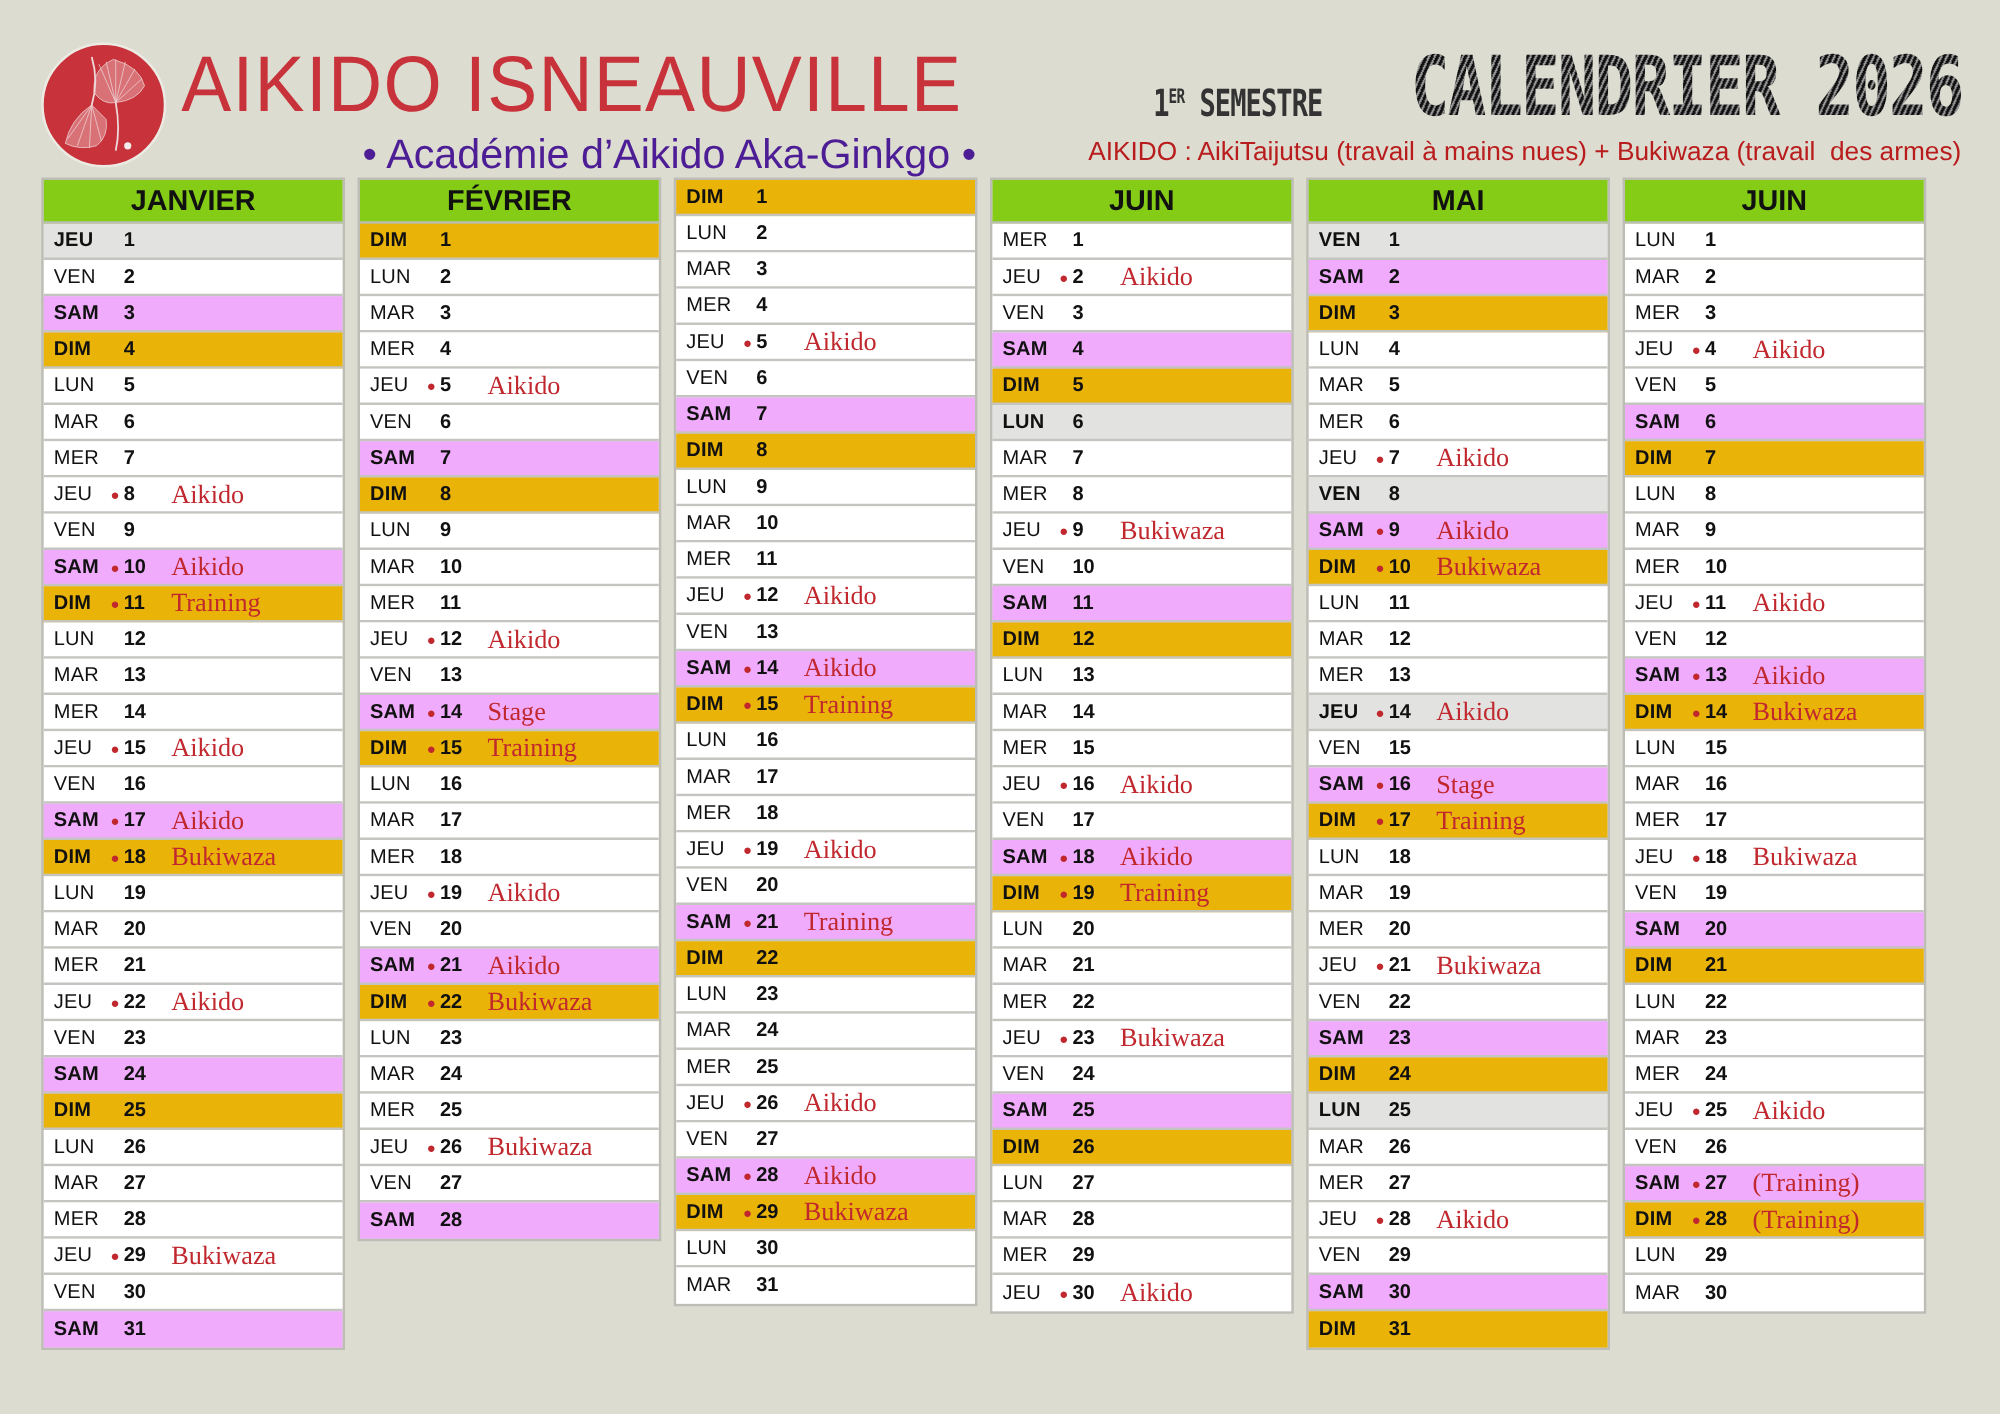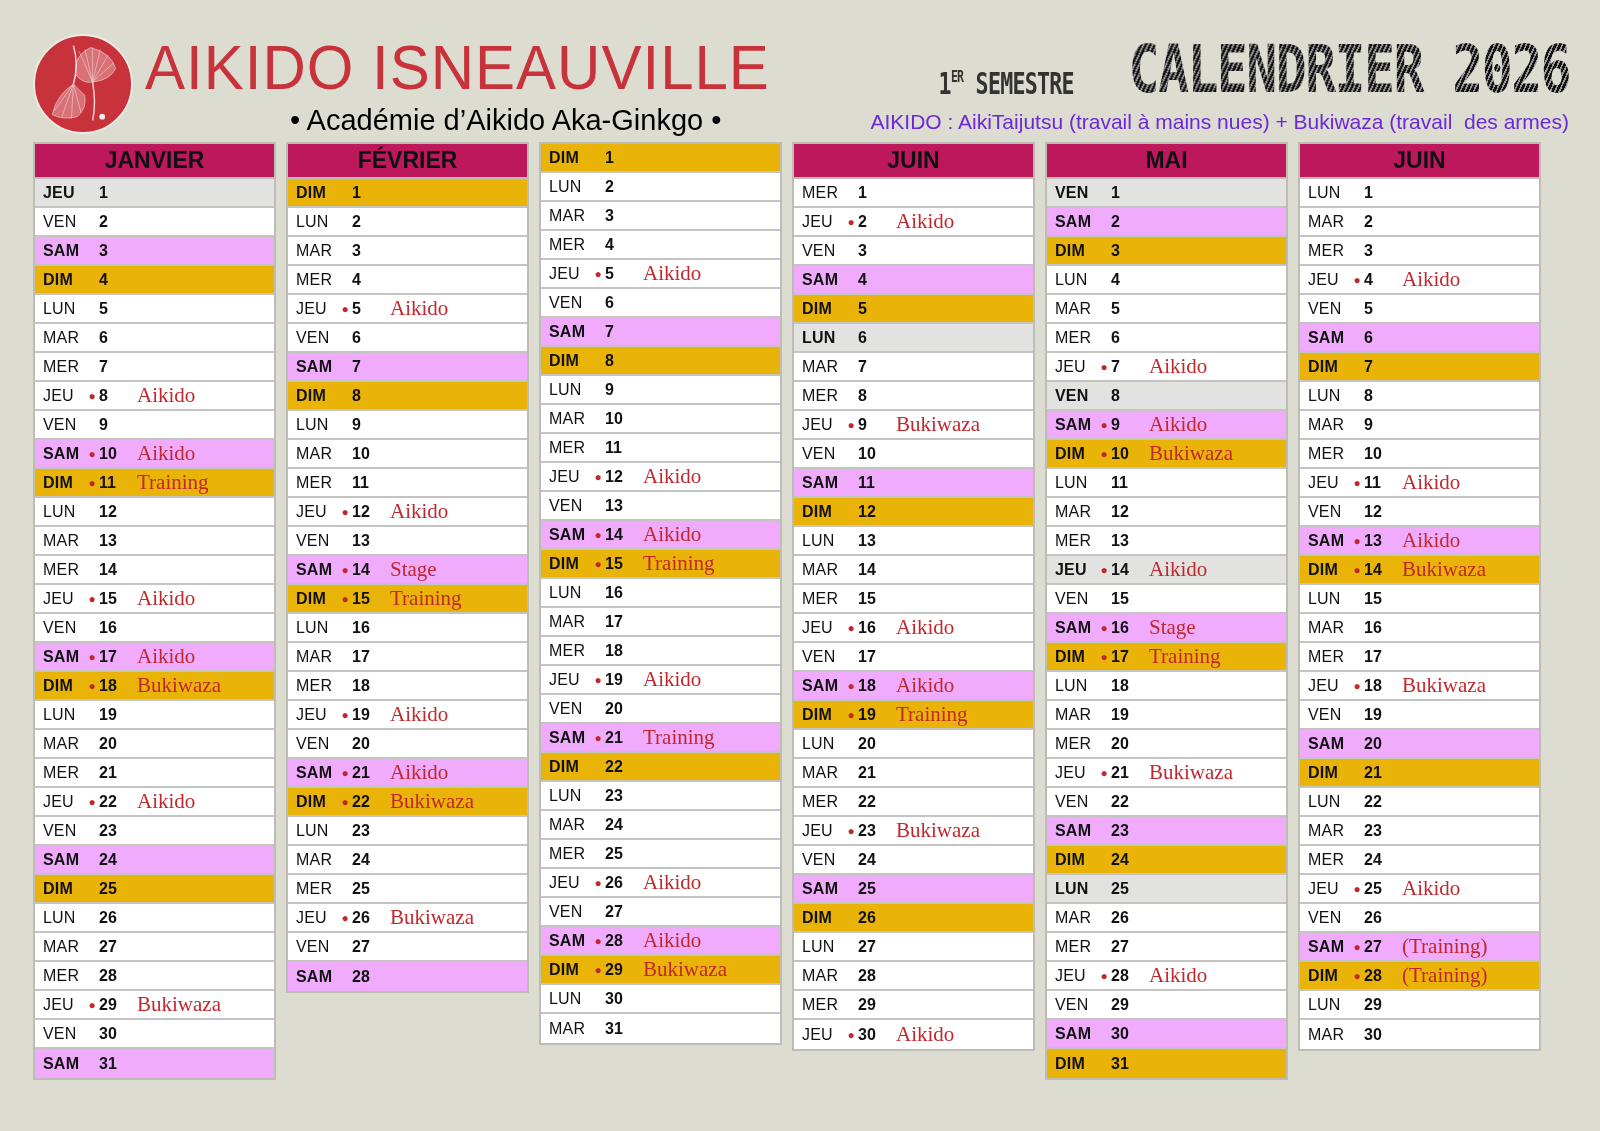--- a/index.html
+++ b/index.html
@@ -18,54 +18,54 @@
   .logo-circle svg { width: 100%; height: 100%; }
   .brand-title {
     position: absolute; left: 145px; top: 38px;
     font-family: "Liberation Sans", sans-serif;
     font-size: 60px; letter-spacing: 1px; color: #c8323a;
     font-weight: normal; line-height: 1; transform: scaleY(1.05);
   }
   .brand-sub {
     position: absolute; left: 290px; top: 106px;
     font-family: "Liberation Sans", sans-serif;
-    font-size: 29px; color: #000000; line-height: 1;
+    font-size: 33px; color: #4c1d95; line-height: 1;
   }
   .cal-title {
     position: absolute; right: 30px; top: 40px;
-    display: flex; align-items: flex-end; 
+    display: flex; align-items: flex-end; gap: 16px;
   }
   .semestre {
     font-family: "DejaVu Sans Mono", monospace;
     font-size: 30px; font-weight: bold; color: #333;
     transform: scaleX(0.72); transform-origin: right bottom;
     margin-right: -70px; letter-spacing: -1px; line-height: 1;
   }
   .semestre sup { font-size: 16px; vertical-align: top; }
   .cal-big {
     font-family: "DejaVu Sans Mono", monospace;
     font-size: 66px; font-weight: bold; line-height: 0.9;
     color: #222; letter-spacing: -2px;
     transform: scaleX(0.78); transform-origin: right bottom;
     background: repeating-linear-gradient(120deg, #111 0 3px, #999 3px 5px);
     -webkit-background-clip: text; background-clip: text;
     -webkit-text-fill-color: transparent;
   }
   .subtitle {
     position: absolute; right: 31px; top: 110px;
     font-family: "Liberation Sans", sans-serif;
-    font-size: 21px; color: #6d28d9; white-space: pre;
+    font-size: 21px; color: #b91c1c; white-space: pre;
   }
   .months { position: absolute; left: 33px; top: 142px; display: flex; gap: 10px; }
   .month {
     width: 243px; background: #e0e0d8;
     border: 2px solid #bdbdb6; align-self: flex-start;
   }
   .month-header {
-    height: 35px; background: #be185d; border-bottom: 2px solid #bdbdb6;
+    height: 35px; background: #84cc16; border-bottom: 2px solid #bdbdb6;
     display: flex; align-items: center; justify-content: center;
     font-family: "Liberation Sans", sans-serif;
     font-weight: bold; font-size: 23px; color: #111;
   }
   .day-row {
     height: 29px; display: flex; align-items: center;
     background: #ffffff; border-bottom: 2px solid #c4c4c0;
     font-family: "Liberation Sans", sans-serif; font-size: 16px;
   }
   .day-row:last-child { border-bottom: none; }

